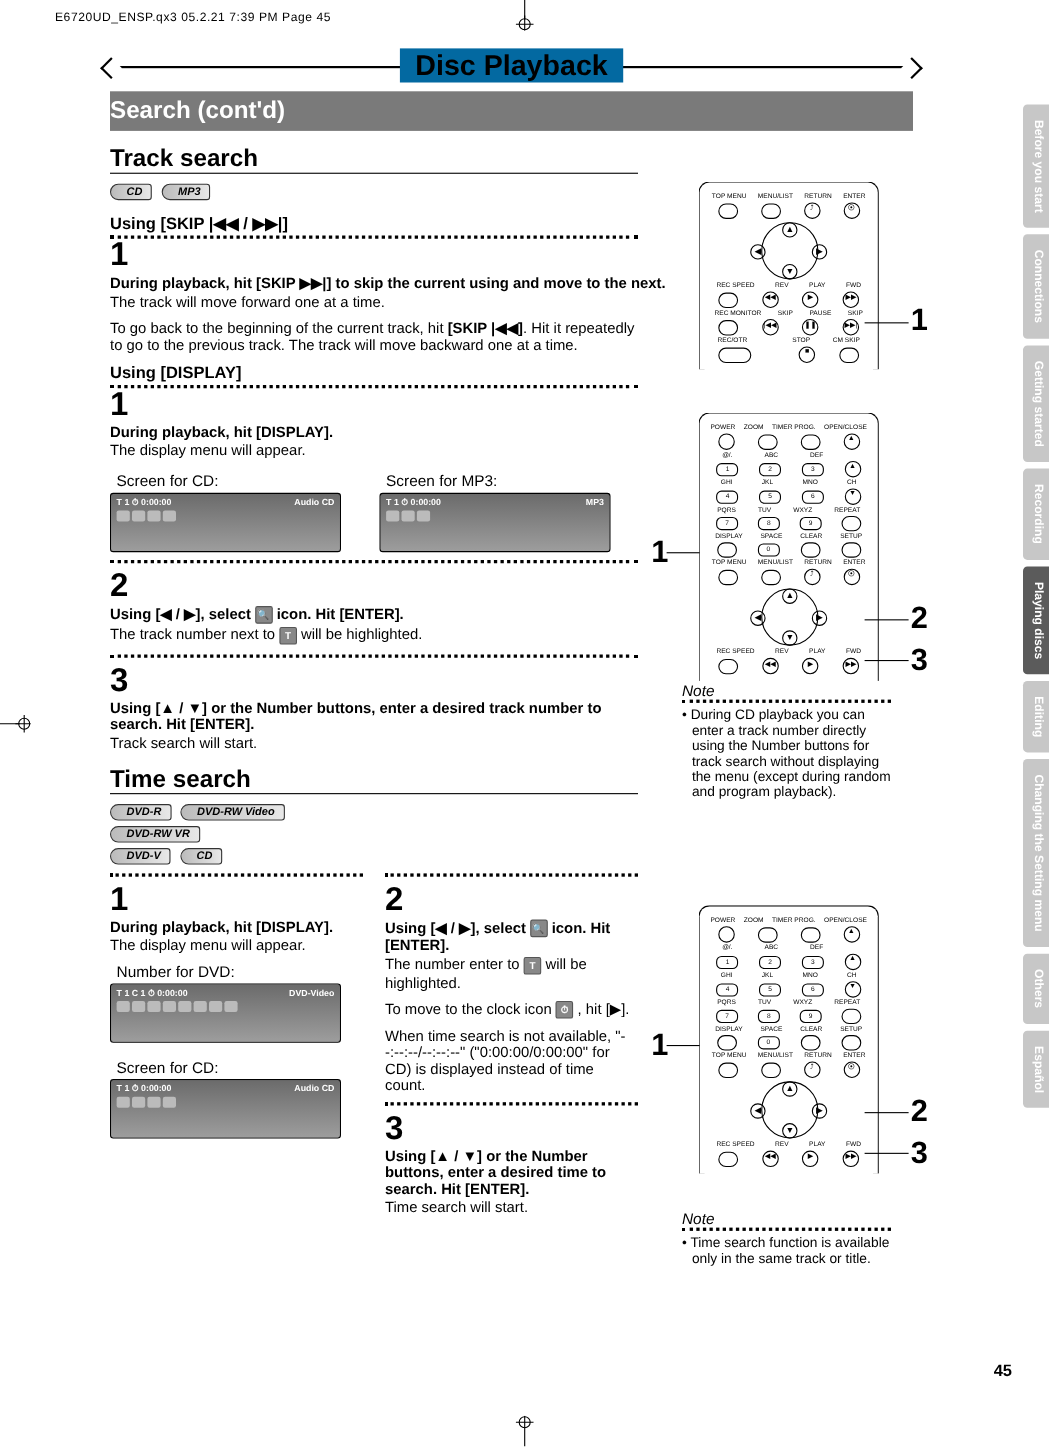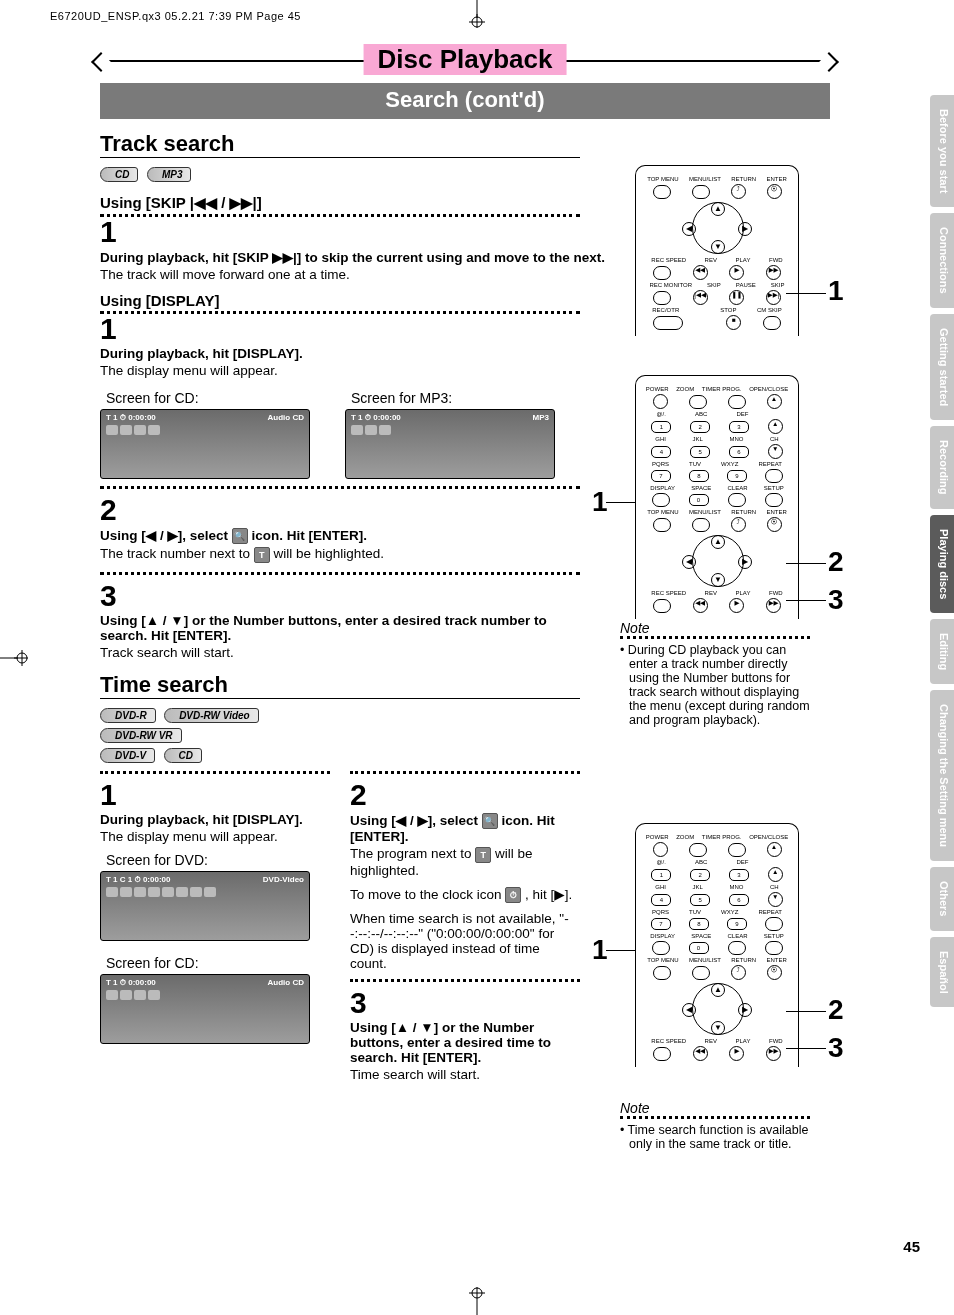--- a/index.html
+++ b/index.html
@@ -45,32 +45,31 @@
     transform: rotate(45deg);
     background: #fff;
   }
   .title-rule::before { left: -6px; border-right: none; border-top: none; }
   .title-rule::after  { right: -6px; border-left: none; border-bottom: none; }
   .main-title {
     font-size: 26px;
     font-weight: bold;
     text-align: center;
     margin: 0;
-    background: #f9a8d4;
+    background: #0369a1;
     position: relative;
     top: -18px;
     display: inline-block;
     left: 50%;
     transform: translateX(-50%);
     padding: 0 14px;
   }
   .subtitle-bar {
     background: #7a7a7a;
     color: #fff;
-    text-align: center;
     font-size: 22px;
     font-weight: bold;
     padding: 4px 0 6px 0;
     margin-top: -14px;
   }
   .section-head {
     font-size: 22px;
     font-weight: bold;
     border-bottom: 1.5px solid #000;
     margin: 12px 0 6px 0;
@@ -121,21 +120,21 @@
   .dots-narrow {
     border-bottom: 3px dotted #000;
     width: 230px;
     margin: 6px 0;
   }
   
   .screens-row { display:flex; gap:20px; width:480px; }
   .screen-col { width: 225px; }
   .screen-cap { font-size: 14px; margin: 4px 0 3px 6px; }
   .screen-box {
-    width: 210px; height: 70px;
+    width: 210px; height: 54px;
     background: linear-gradient(#6b6b6b,#9d9d9d);
     border: 1px solid #000;
     border-radius: 3px;
     color: #fff;
     font-size: 8px;
     padding: 3px 5px;
     box-sizing: border-box;
     position: relative;
   }
   .screen-box .row1 { display:flex; justify-content:space-between; font-weight:bold; }
@@ -285,20 +284,23 @@
     <div class="section-head">Track search</div>
     <div>
       <span class="disc-badge">CD</span>
       <span class="disc-badge">MP3</span>
     </div>
 
     <div class="using-line">Using [SKIP |◀◀ / ▶▶|]</div>
     <div class="stepnum">1</div>
     <p class="step-bold">During playback, hit [SKIP ▶▶|] to skip the current using and move to the next.</p>
     <p class="step-reg">The track will move forward one at a time.</p>
+    <p class="step-reg" style="width:480px">
+      <span>To go back to the beginning of the current track, hit </span><b>[SKIP |◀◀]</b><span>. Hit it repeatedly to go to the previous track. The track will move backward one at a time.</span>
+    </p>
 
     <div class="using-line">Using [DISPLAY]</div>
     <div class="stepnum">1</div>
     <p class="step-bold">During playback, hit [DISPLAY].</p>
     <p class="step-reg">The display menu will appear.</p>
 
     <div class="screens-row">
       <div class="screen-col">
         <div class="screen-cap">Screen for CD:</div>
         <div class="screen-box">
@@ -344,21 +346,21 @@
       <span class="disc-badge">CD</span>
     </div>
 
     <div class="two-col">
 
       <div>
         <div class="dots-narrow"></div>
         <div class="stepnum">1</div>
         <p class="step-bold">During playback, hit [DISPLAY].</p>
         <p class="step-reg">The display menu will appear.</p>
-        <div class="screen-cap">Screen for DVD:</div>
+        <div class="screen-cap">Number for DVD:</div>
         <div class="screen-box">
           <div class="row1">
               <span>T  1  C 1  ⏱ 0:00:00</span>
               <span>DVD-Video</span>
             </div>
           <div class="icons"><span class="ic"></span><span class="ic"></span><span class="ic"></span><span class="ic"></span><span class="ic"></span><span class="ic"></span><span class="ic"></span><span class="ic"></span></div>
         </div>
         <div class="screen-cap" style="margin-top:14px">Screen for CD:</div>
         <div class="screen-box">
           <div class="row1">
@@ -369,21 +371,21 @@
         </div>
       </div>
 
       <div>
         <div class="dots-narrow"></div>
         <div class="stepnum">2</div>
         <p class="step-bold">
           <span>Using [◀ / ▶], select </span><span class="inline-ic">🔍</span><span> icon. Hit [ENTER].</span>
         </p>
         <p class="step-reg">
-          <span>The program next to </span><span class="inline-ic">T</span><span> will be highlighted.</span>
+          <span>The number enter to </span><span class="inline-ic">T</span><span> will be highlighted.</span>
         </p>
         <p class="step-reg">
           <span>To move to the clock icon </span><span class="inline-ic">⏱</span><span> , hit [▶].</span>
         </p>
         <p class="step-reg">When time search is not available, "--:--:--/--:--:--" ("0:00:00/0:00:00" for CD) is displayed instead of time count.</p>
         <div class="dots-narrow"></div>
         <div class="stepnum">3</div>
         <p class="step-bold">Using [▲ / ▼] or the Number buttons, enter a desired time to search. Hit [ENTER].</p>
         <p class="step-reg">Time search will start.</p>
       </div>

